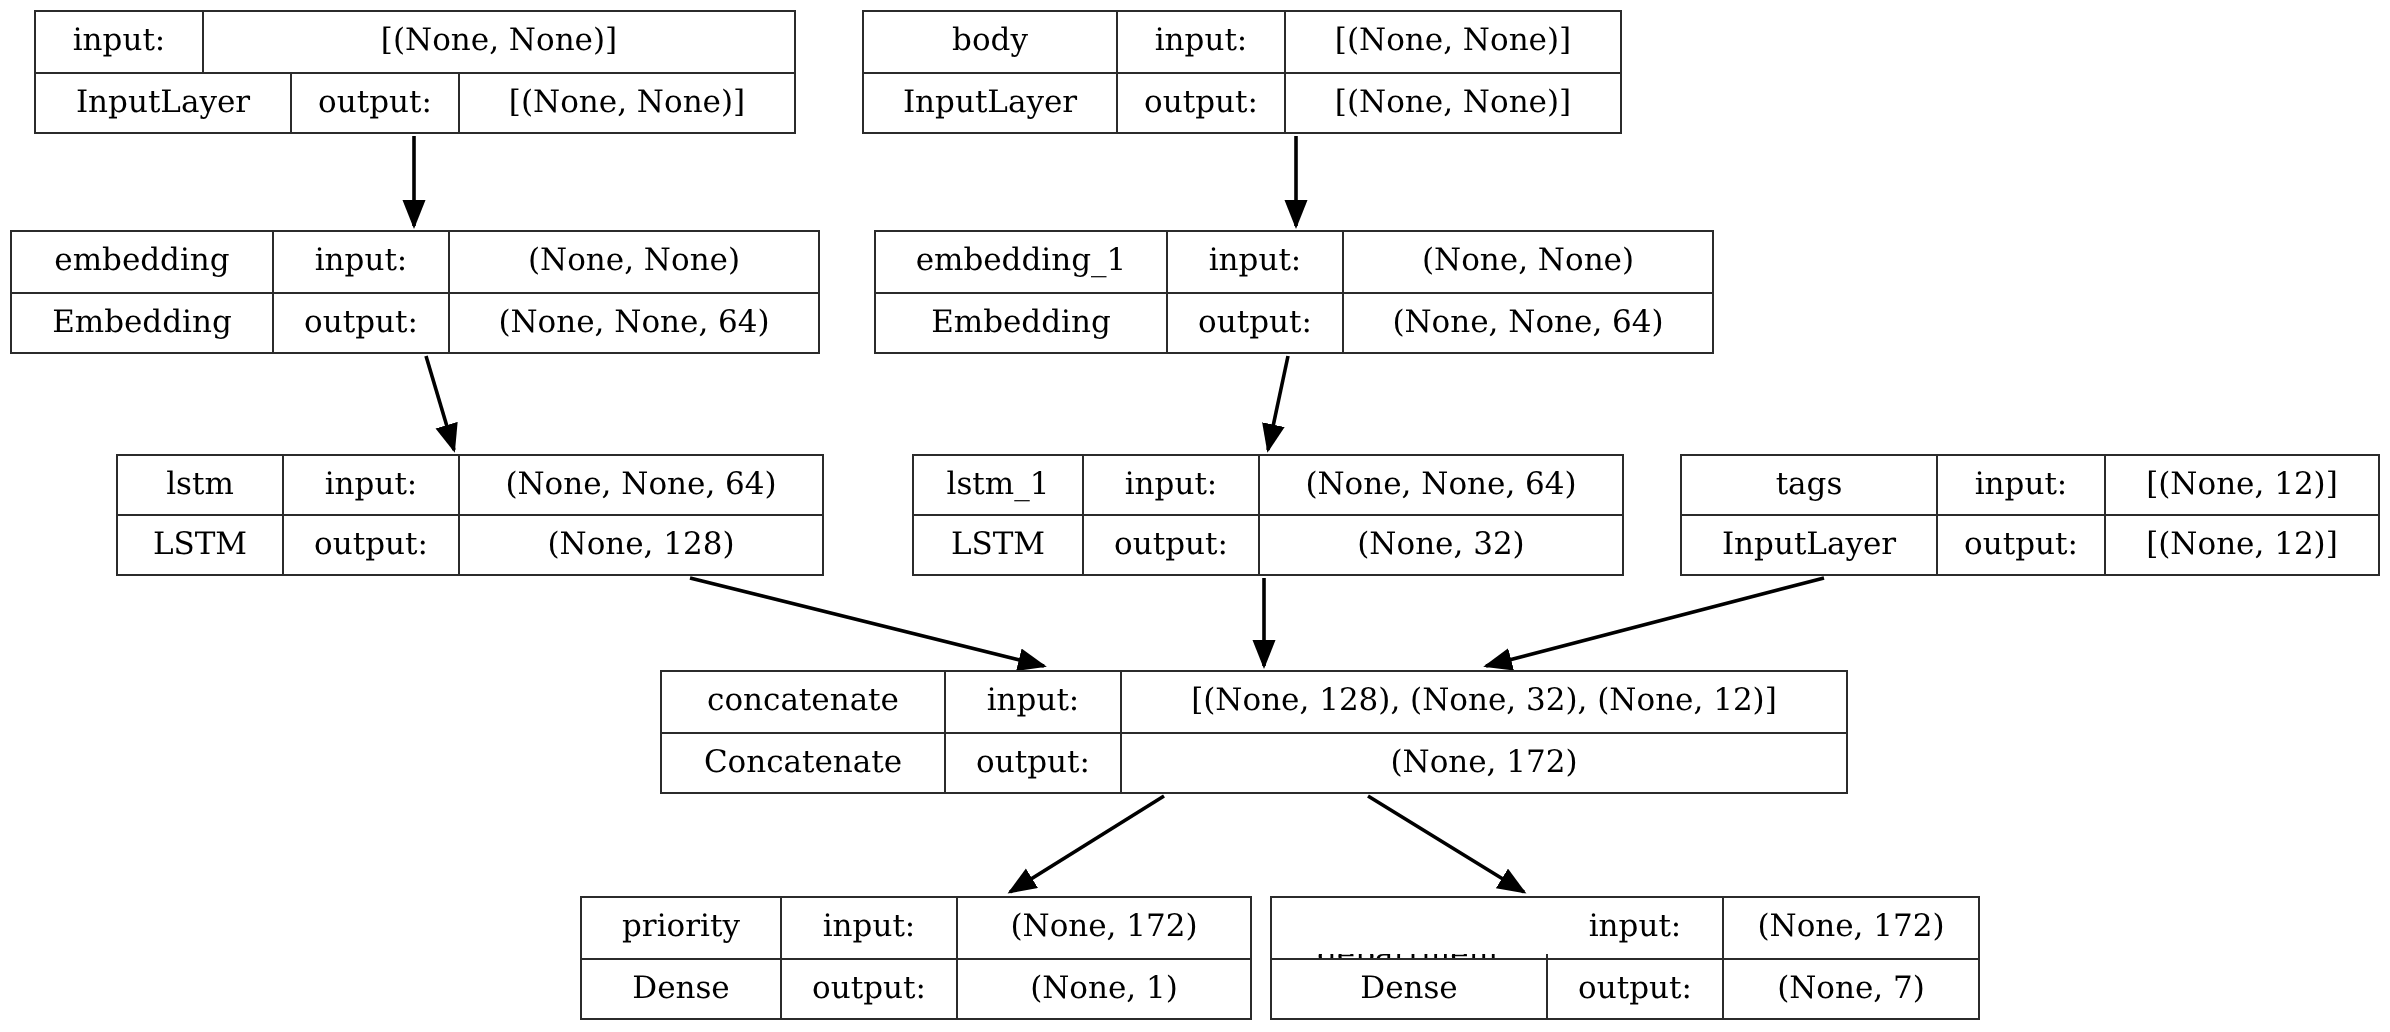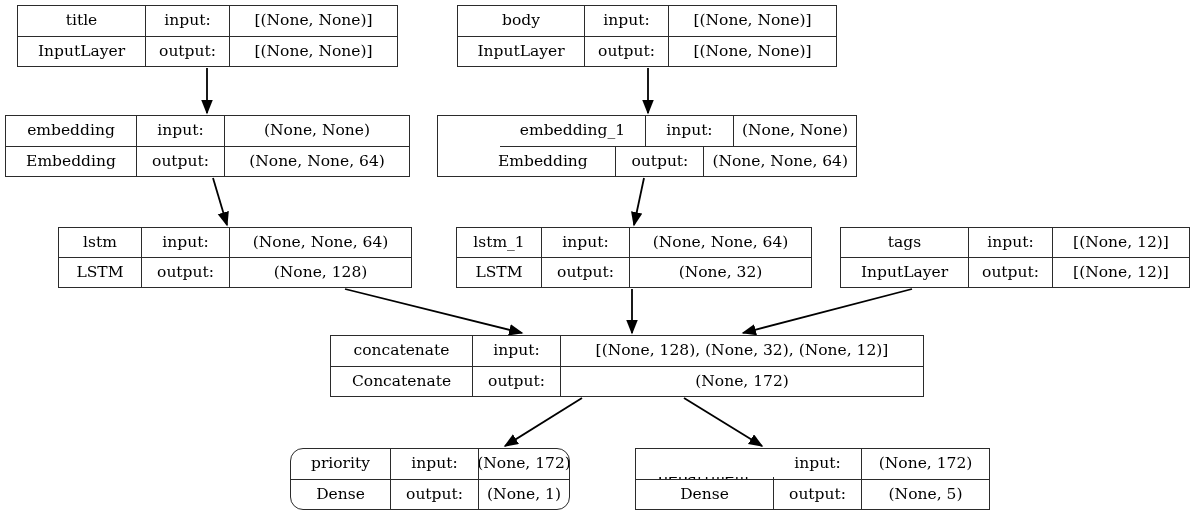--- a/index.html
+++ b/index.html
@@ -66,31 +66,30 @@
         <line x1="345" y1="289" x2="522" y2="333" stroke="#000000" stroke-width="1.8" marker-end="url(#arrowhead)"></line>
         <line x1="632" y1="289" x2="632" y2="333" stroke="#000000" stroke-width="1.8" marker-end="url(#arrowhead)"></line>
         <line x1="912" y1="289" x2="743" y2="333" stroke="#000000" stroke-width="1.8" marker-end="url(#arrowhead)"></line>
         <line x1="582" y1="398" x2="505" y2="446" stroke="#000000" stroke-width="1.8" marker-end="url(#arrowhead)"></line>
         <line x1="684" y1="398" x2="762" y2="446" stroke="#000000" stroke-width="1.8" marker-end="url(#arrowhead)"></line>
       </g>
   </svg>
   <div id="node-layer">
       <div class="node" style="left: 17px; top: 5px; width: 381px; height: 62px; border-color: rgb(43, 43, 43);">
         <div class="node-row top" style="border-bottom-color: rgb(43, 43, 43);">
-          <div class="cell c-name" style="width: 128px; flex: 0 0 128px; border-right-color: rgb(43, 43, 43);">title</div>
           <div class="cell c-io" style="width: 84px; flex: 0 0 84px; border-right-color: rgb(43, 43, 43);">input:</div>
           <div class="cell c-shape">[(None, None)]</div>
         </div>
         <div class="node-row bottom">
           <div class="cell c-name" style="width: 128px; flex: 0 0 128px; border-right-color: rgb(43, 43, 43);">InputLayer</div>
           <div class="cell c-io" style="width: 84px; flex: 0 0 84px; border-right-color: rgb(43, 43, 43);">output:</div>
           <div class="cell c-shape">[(None, None)]</div>
         </div>
       </div>
-      <div class="node" style="left: 457px; top: 5px; width: 380px; height: 62px; border-color: rgb(43, 43, 43);">
+      <div class="node" style="left: 431px; top: 5px; width: 380px; height: 62px; border-color: rgb(43, 43, 43);">
         <div class="node-row top" style="border-bottom-color: rgb(43, 43, 43);">
           <div class="cell c-name" style="width: 127px; flex: 0 0 127px; border-right-color: rgb(43, 43, 43);">body</div>
           <div class="cell c-io" style="width: 84px; flex: 0 0 84px; border-right-color: rgb(43, 43, 43);">input:</div>
           <div class="cell c-shape">[(None, None)]</div>
         </div>
         <div class="node-row bottom">
           <div class="cell c-name" style="width: 127px; flex: 0 0 127px; border-right-color: rgb(43, 43, 43);">InputLayer</div>
           <div class="cell c-io" style="width: 84px; flex: 0 0 84px; border-right-color: rgb(43, 43, 43);">output:</div>
           <div class="cell c-shape">[(None, None)]</div>
         </div>
@@ -100,21 +99,21 @@
           <div class="cell c-name" style="width: 131px; flex: 0 0 131px; border-right-color: rgb(43, 43, 43);">embedding</div>
           <div class="cell c-io" style="width: 88px; flex: 0 0 88px; border-right-color: rgb(43, 43, 43);">input:</div>
           <div class="cell c-shape">(None, None)</div>
         </div>
         <div class="node-row bottom">
           <div class="cell c-name" style="width: 131px; flex: 0 0 131px; border-right-color: rgb(43, 43, 43);">Embedding</div>
           <div class="cell c-io" style="width: 88px; flex: 0 0 88px; border-right-color: rgb(43, 43, 43);">output:</div>
           <div class="cell c-shape">(None, None, 64)</div>
         </div>
       </div>
-      <div class="node" style="left: 437px; top: 115px; width: 420px; height: 62px; border-color: rgb(43, 43, 43); align-items: flex-end;">
+      <div class="node" style="left: 437px; top: 115px; width: 420px; height: 62px; border-color: rgb(43, 43, 43);">
         <div class="node-row top" style="border-bottom-color: rgb(43, 43, 43);">
           <div class="cell c-name" style="width: 146px; flex: 0 0 146px; border-right-color: rgb(43, 43, 43);">embedding_1</div>
           <div class="cell c-io" style="width: 88px; flex: 0 0 88px; border-right-color: rgb(43, 43, 43);">input:</div>
           <div class="cell c-shape">(None, None)</div>
         </div>
         <div class="node-row bottom">
           <div class="cell c-name" style="width: 146px; flex: 0 0 146px; border-right-color: rgb(43, 43, 43);">Embedding</div>
           <div class="cell c-io" style="width: 88px; flex: 0 0 88px; border-right-color: rgb(43, 43, 43);">output:</div>
           <div class="cell c-shape">(None, None, 64)</div>
         </div>
@@ -160,38 +159,38 @@
           <div class="cell c-name" style="width: 142px; flex: 0 0 142px; border-right-color: rgb(43, 43, 43);">concatenate</div>
           <div class="cell c-io" style="width: 88px; flex: 0 0 88px; border-right-color: rgb(43, 43, 43);">input:</div>
           <div class="cell c-shape">[(None, 128), (None, 32), (None, 12)]</div>
         </div>
         <div class="node-row bottom">
           <div class="cell c-name" style="width: 142px; flex: 0 0 142px; border-right-color: rgb(43, 43, 43);">Concatenate</div>
           <div class="cell c-io" style="width: 88px; flex: 0 0 88px; border-right-color: rgb(43, 43, 43);">output:</div>
           <div class="cell c-shape">(None, 172)</div>
         </div>
       </div>
-      <div class="node" style="left: 290px; top: 448px; width: 280px; height: 62px; border-color: rgb(43, 43, 43); border-radius: 13px;">
+      <div class="node" style="left: 290px; top: 448px; width: 336px; height: 62px; border-color: rgb(43, 43, 43);">
         <div class="node-row top" style="border-bottom-color: rgb(43, 43, 43);">
           <div class="cell c-name" style="width: 100px; flex: 0 0 100px; border-right-color: rgb(43, 43, 43);">priority</div>
           <div class="cell c-io" style="width: 88px; flex: 0 0 88px; border-right-color: rgb(43, 43, 43);">input:</div>
           <div class="cell c-shape">(None, 172)</div>
         </div>
         <div class="node-row bottom">
           <div class="cell c-name" style="width: 100px; flex: 0 0 100px; border-right-color: rgb(43, 43, 43);">Dense</div>
           <div class="cell c-io" style="width: 88px; flex: 0 0 88px; border-right-color: rgb(43, 43, 43);">output:</div>
           <div class="cell c-shape">(None, 1)</div>
         </div>
       </div>
       <div class="node" style="left: 635px; top: 448px; width: 355px; height: 62px; border-color: rgb(43, 43, 43);">
         <div class="node-row top" style="border-bottom-color: rgb(43, 43, 43);">
           <div class="cell c-name" style="width: 138px; flex: 0 0 138px; border-right-color: rgb(43, 43, 43); margin-top: 28px;">department</div>
           <div class="cell c-io" style="width: 88px; flex: 0 0 88px; border-right-color: rgb(43, 43, 43);">input:</div>
           <div class="cell c-shape">(None, 172)</div>
         </div>
         <div class="node-row bottom">
           <div class="cell c-name" style="width: 138px; flex: 0 0 138px; border-right-color: rgb(43, 43, 43);">Dense</div>
           <div class="cell c-io" style="width: 88px; flex: 0 0 88px; border-right-color: rgb(43, 43, 43);">output:</div>
-          <div class="cell c-shape">(None, 5)</div>
+          <div class="cell c-shape">(None, 7)</div>
         </div>
       </div>
     </div>
 </div>
 
 </body></html>

